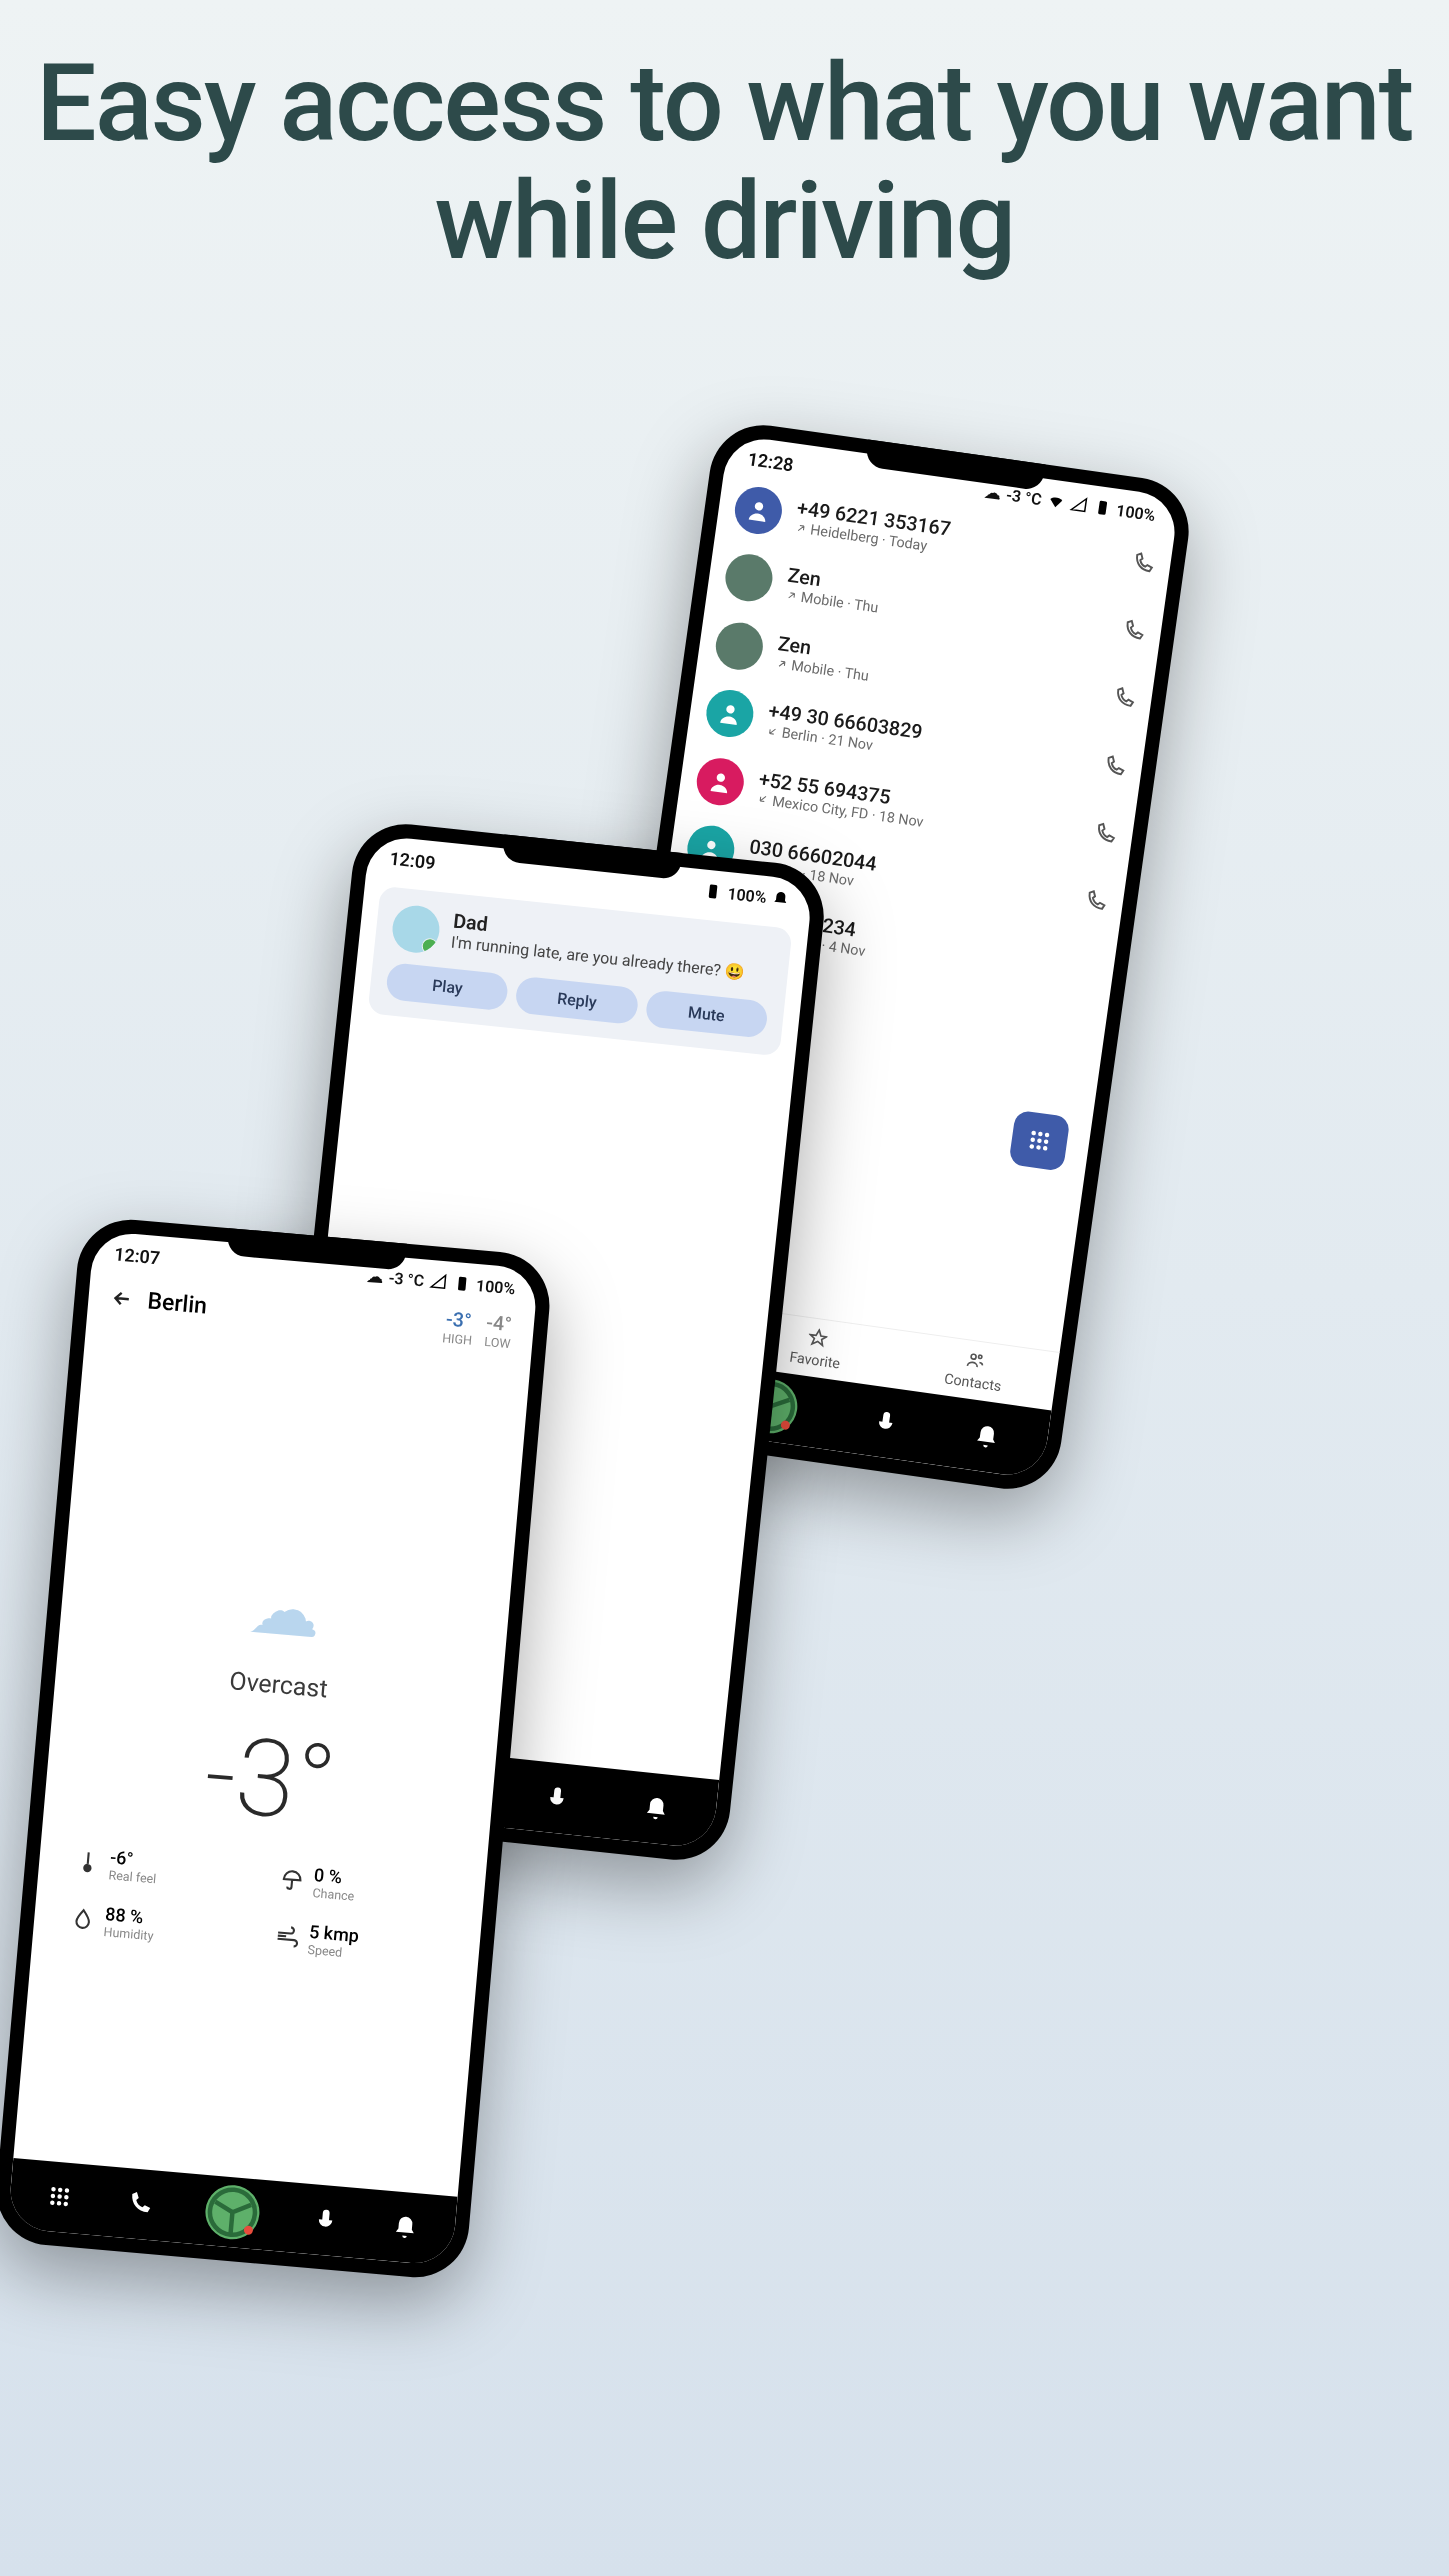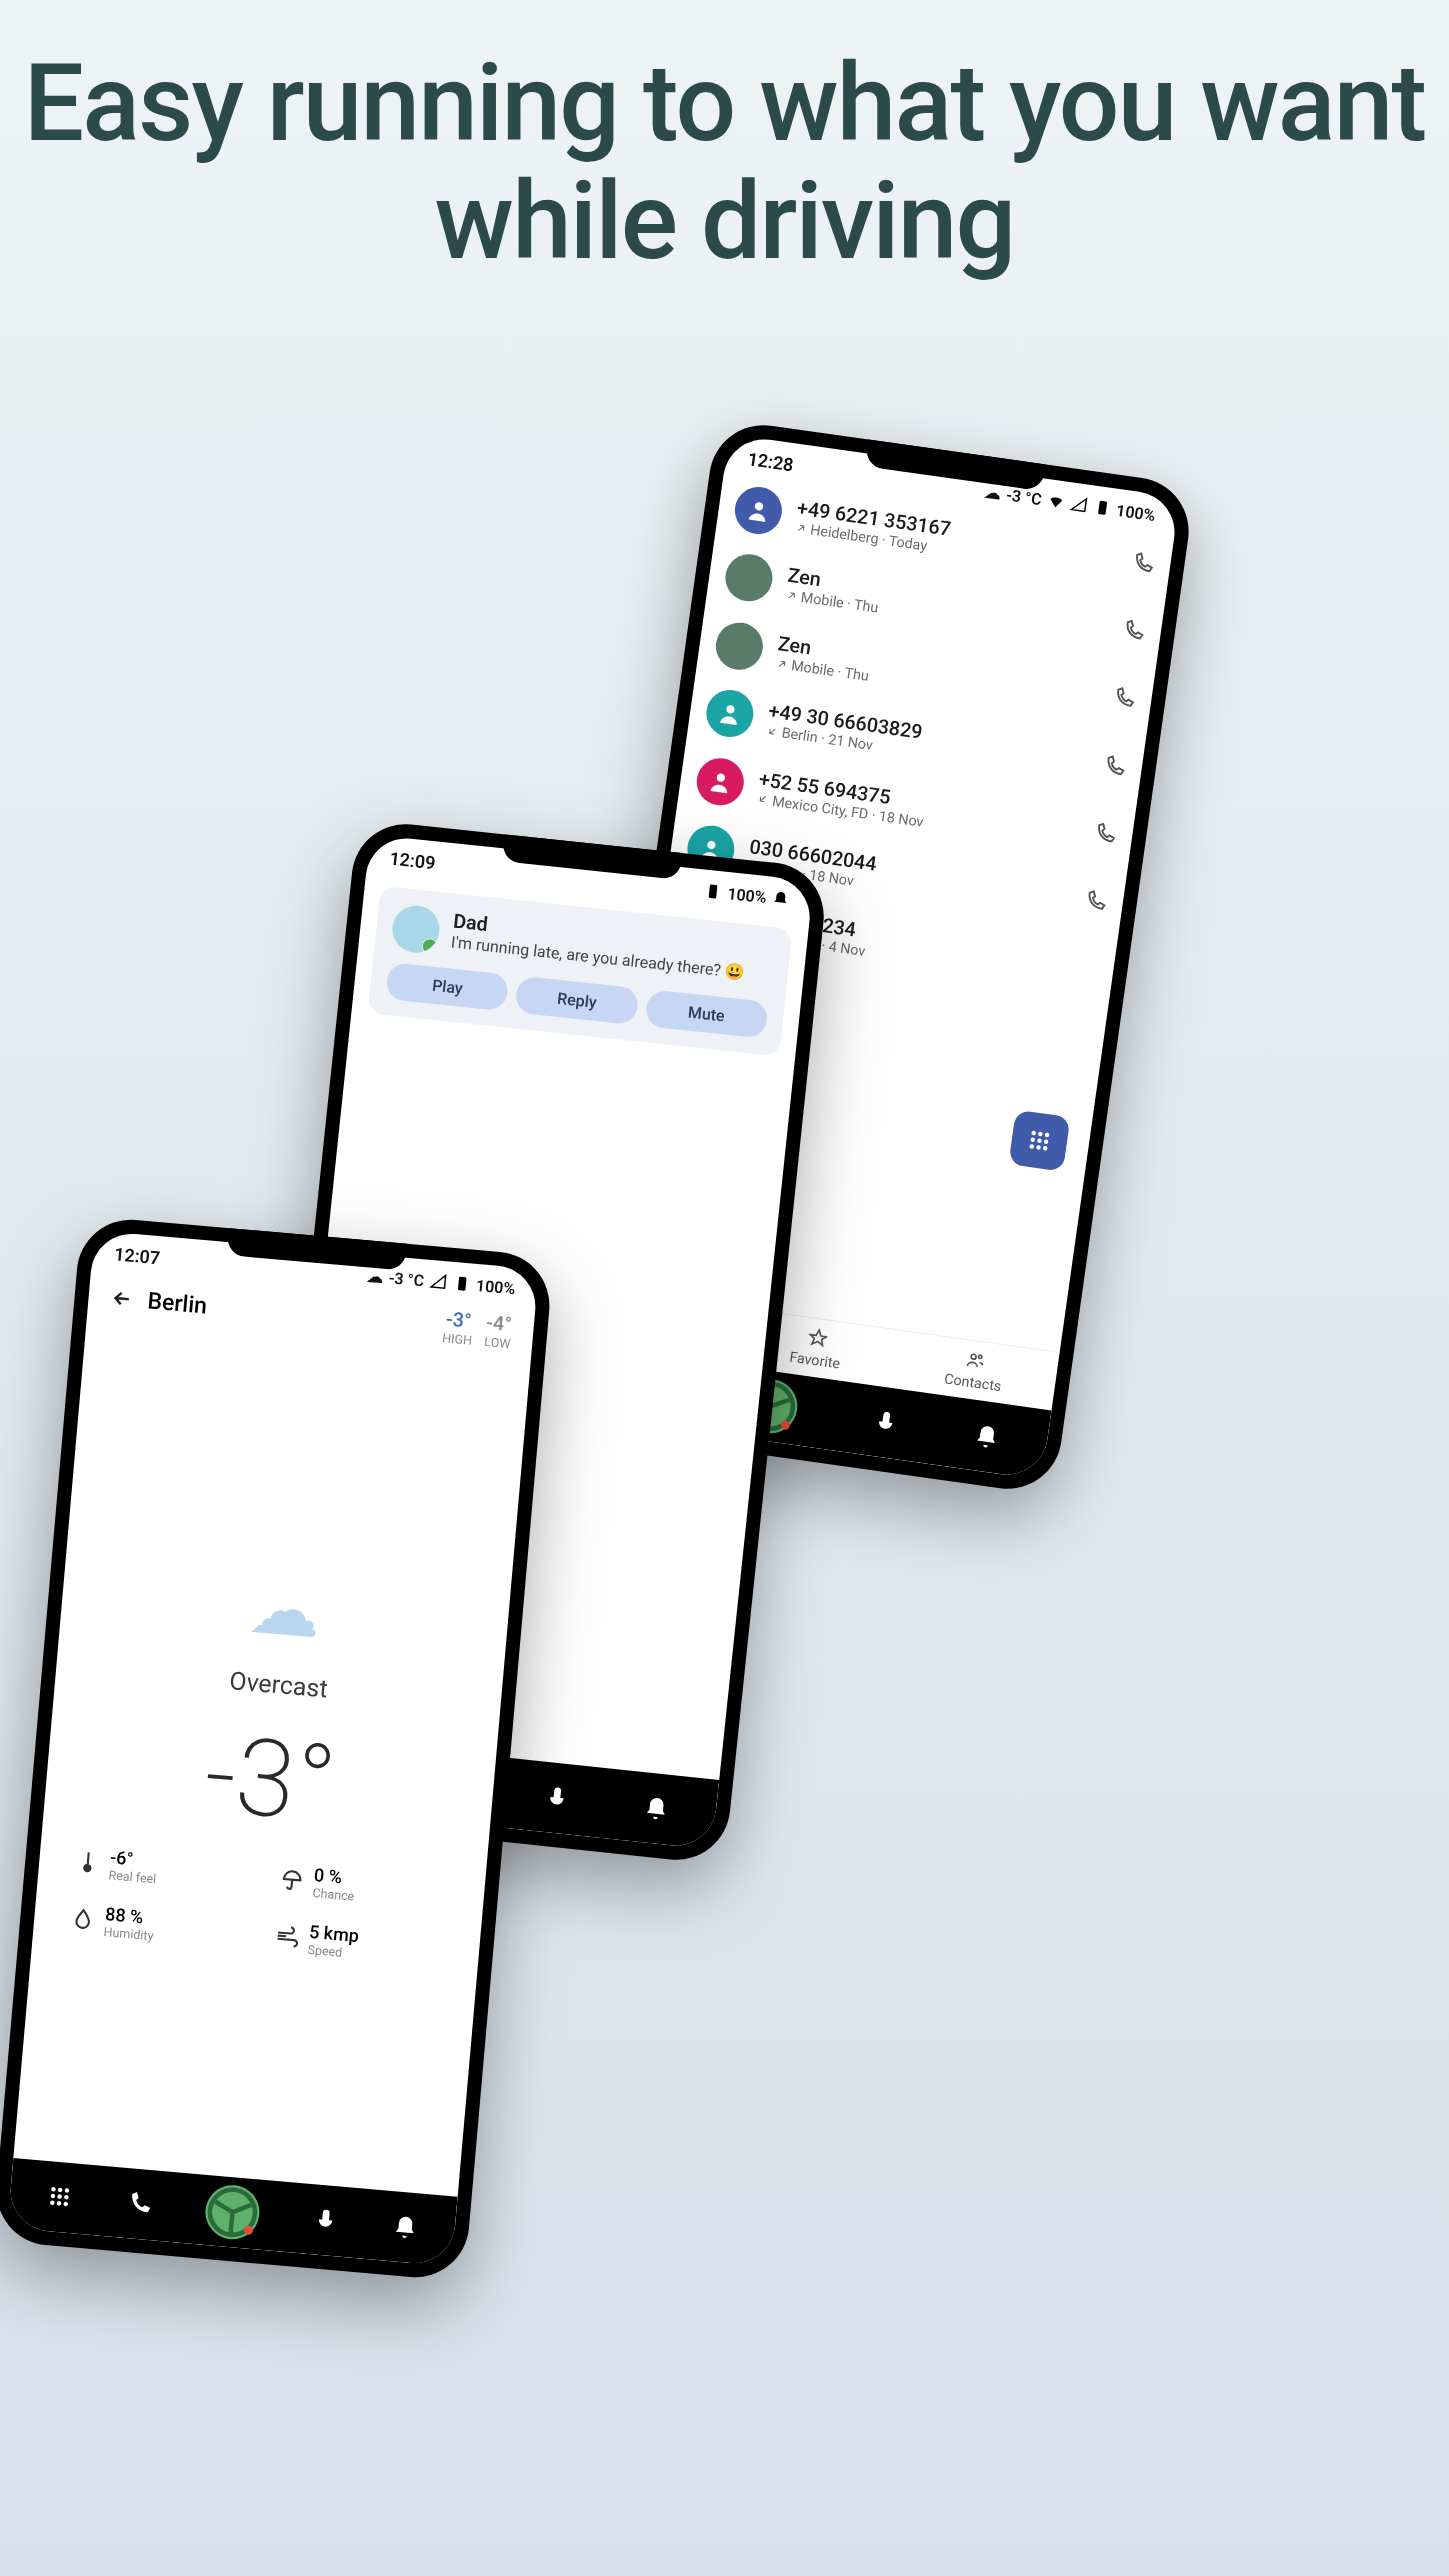--- a/index.html
+++ b/index.html
@@ -152,21 +152,21 @@
 .metric{display:flex;gap:9px;align-items:center;}
 .metric svg{width:25px;height:25px;}
 .metric-val{font-size:18px;font-weight:500;}
 .metric-lbl{font-size:12.5px;color:#888;}
 
 .content { flex: 1; overflow: hidden; position: relative; }
 </style>
 </head>
 <body>
 
-<div class="headline">Easy running to what you want while driving</div>
+<div class="headline">Easy access to what you want while driving</div>
 
 <div class="phone phone-calls">
   <div class="screen">
     <div class="status-bar">
       <span>12:28</span>
       <span class="status-right">
         <span>☁</span>
         <span>-3 °C</span>
         <svg viewBox="0 0 24 24" fill="#000">
             <path d="M12 20l8-10c-4-4-12-4-16 0l8 10z"></path>

